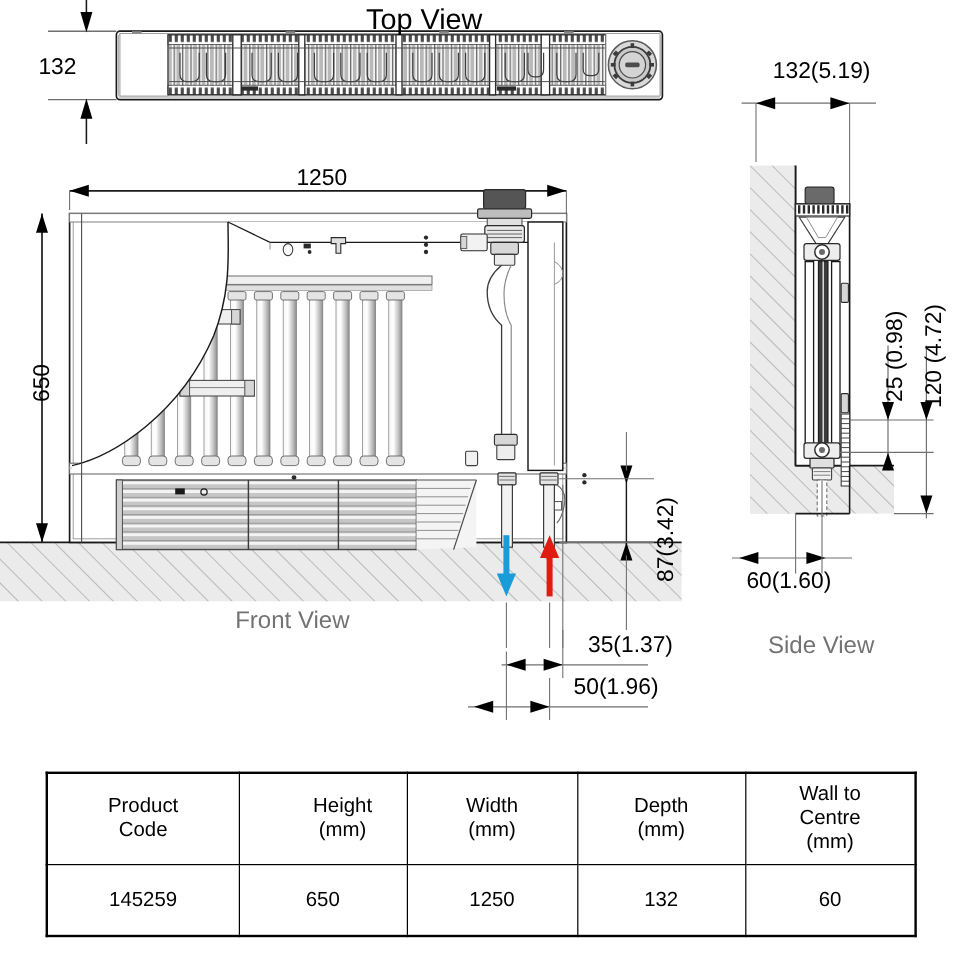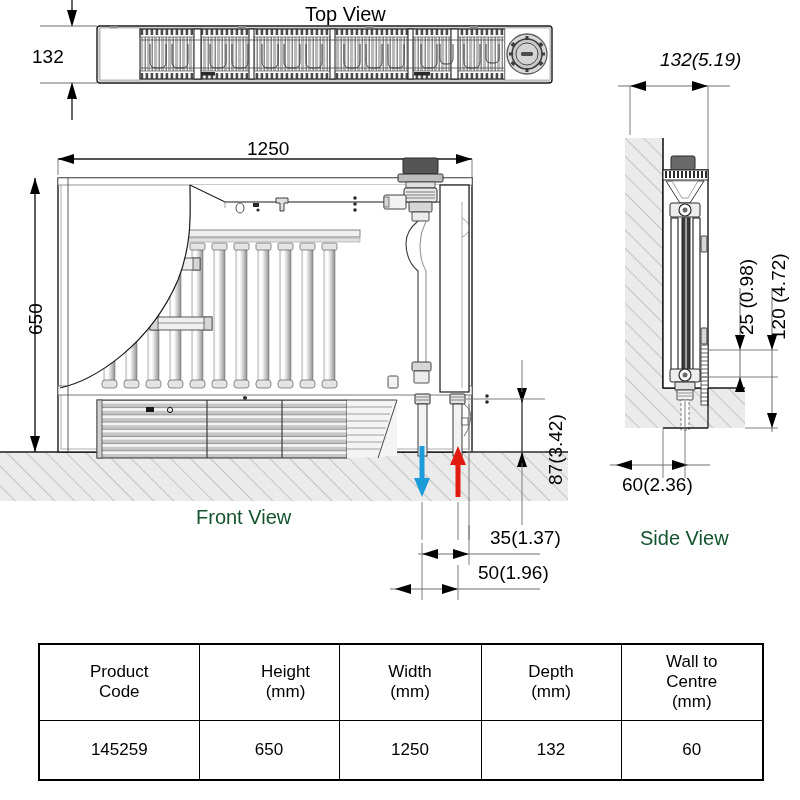--- a/index.html
+++ b/index.html
@@ -25,26 +25,26 @@
     white-space: nowrap;
     line-height: 1;
   }
   .dim-text.vert {
     transform-origin: 0 0;
     transform: rotate(-90deg);
   }
   .view-label {
     font-family: "Liberation Sans", sans-serif;
     font-size: 20px;
-    color: #14532d;
+    color: #737373;
     white-space: nowrap;
   }
   .title-label {
     font-family: "Liberation Sans", sans-serif;
-    font-size: 20px;
+    font-size: 24px;
     color: #000000;
     white-space: nowrap;
   }
 
   
   #spec-table-wrap {
     position: absolute;
     left: 38px;
     top: 643px;
     width: 724px;
@@ -575,24 +575,24 @@
       </g>
 
       <g>
         <line x1="10" y1="425" x2="110" y2="425" stroke="#6f6f6f" stroke-width="1"></line>
         <polygon points="16,425 32,420 32,430" fill="#000"></polygon>
         <polygon points="88,425 72,420 72,430" fill="#000"></polygon>
         <line x1="63" y1="388" x2="63" y2="438" stroke="#6f6f6f" stroke-width="0.9"></line>
         <line x1="85" y1="360" x2="85" y2="438" stroke="#6f6f6f" stroke-width="0.9"></line>
       </g>
     </svg>
-    <span class="abs dim-text" style="left:60px;top:10px;font-style:italic;">132(5.19)</span>
+    <span class="abs dim-text" style="left:44px;top:10px;">132(5.19)</span>
     <span class="abs dim-text vert" style="left:137px;top:295px;">25 (0.98)</span>
     <span class="abs dim-text vert" style="left:169px;top:300px;">120 (4.72)</span>
-    <span class="abs dim-text" style="left:22px;top:435px;">60(2.36)</span>
+    <span class="abs dim-text" style="left:22px;top:435px;">60(1.60)</span>
     <span class="abs view-label" style="left:40px;top:487px;">Side View</span>
   </div>
 
   <div id="spec-table-wrap">
     <table class="spec">
       <thead>
         <tr>
           <th style="width:160px;">Product<br>Code</th>
           <th style="width:140px;padding-left:33px;">Height<br>(mm)</th>
           <th style="width:142px;">Width<br>(mm)</th>

